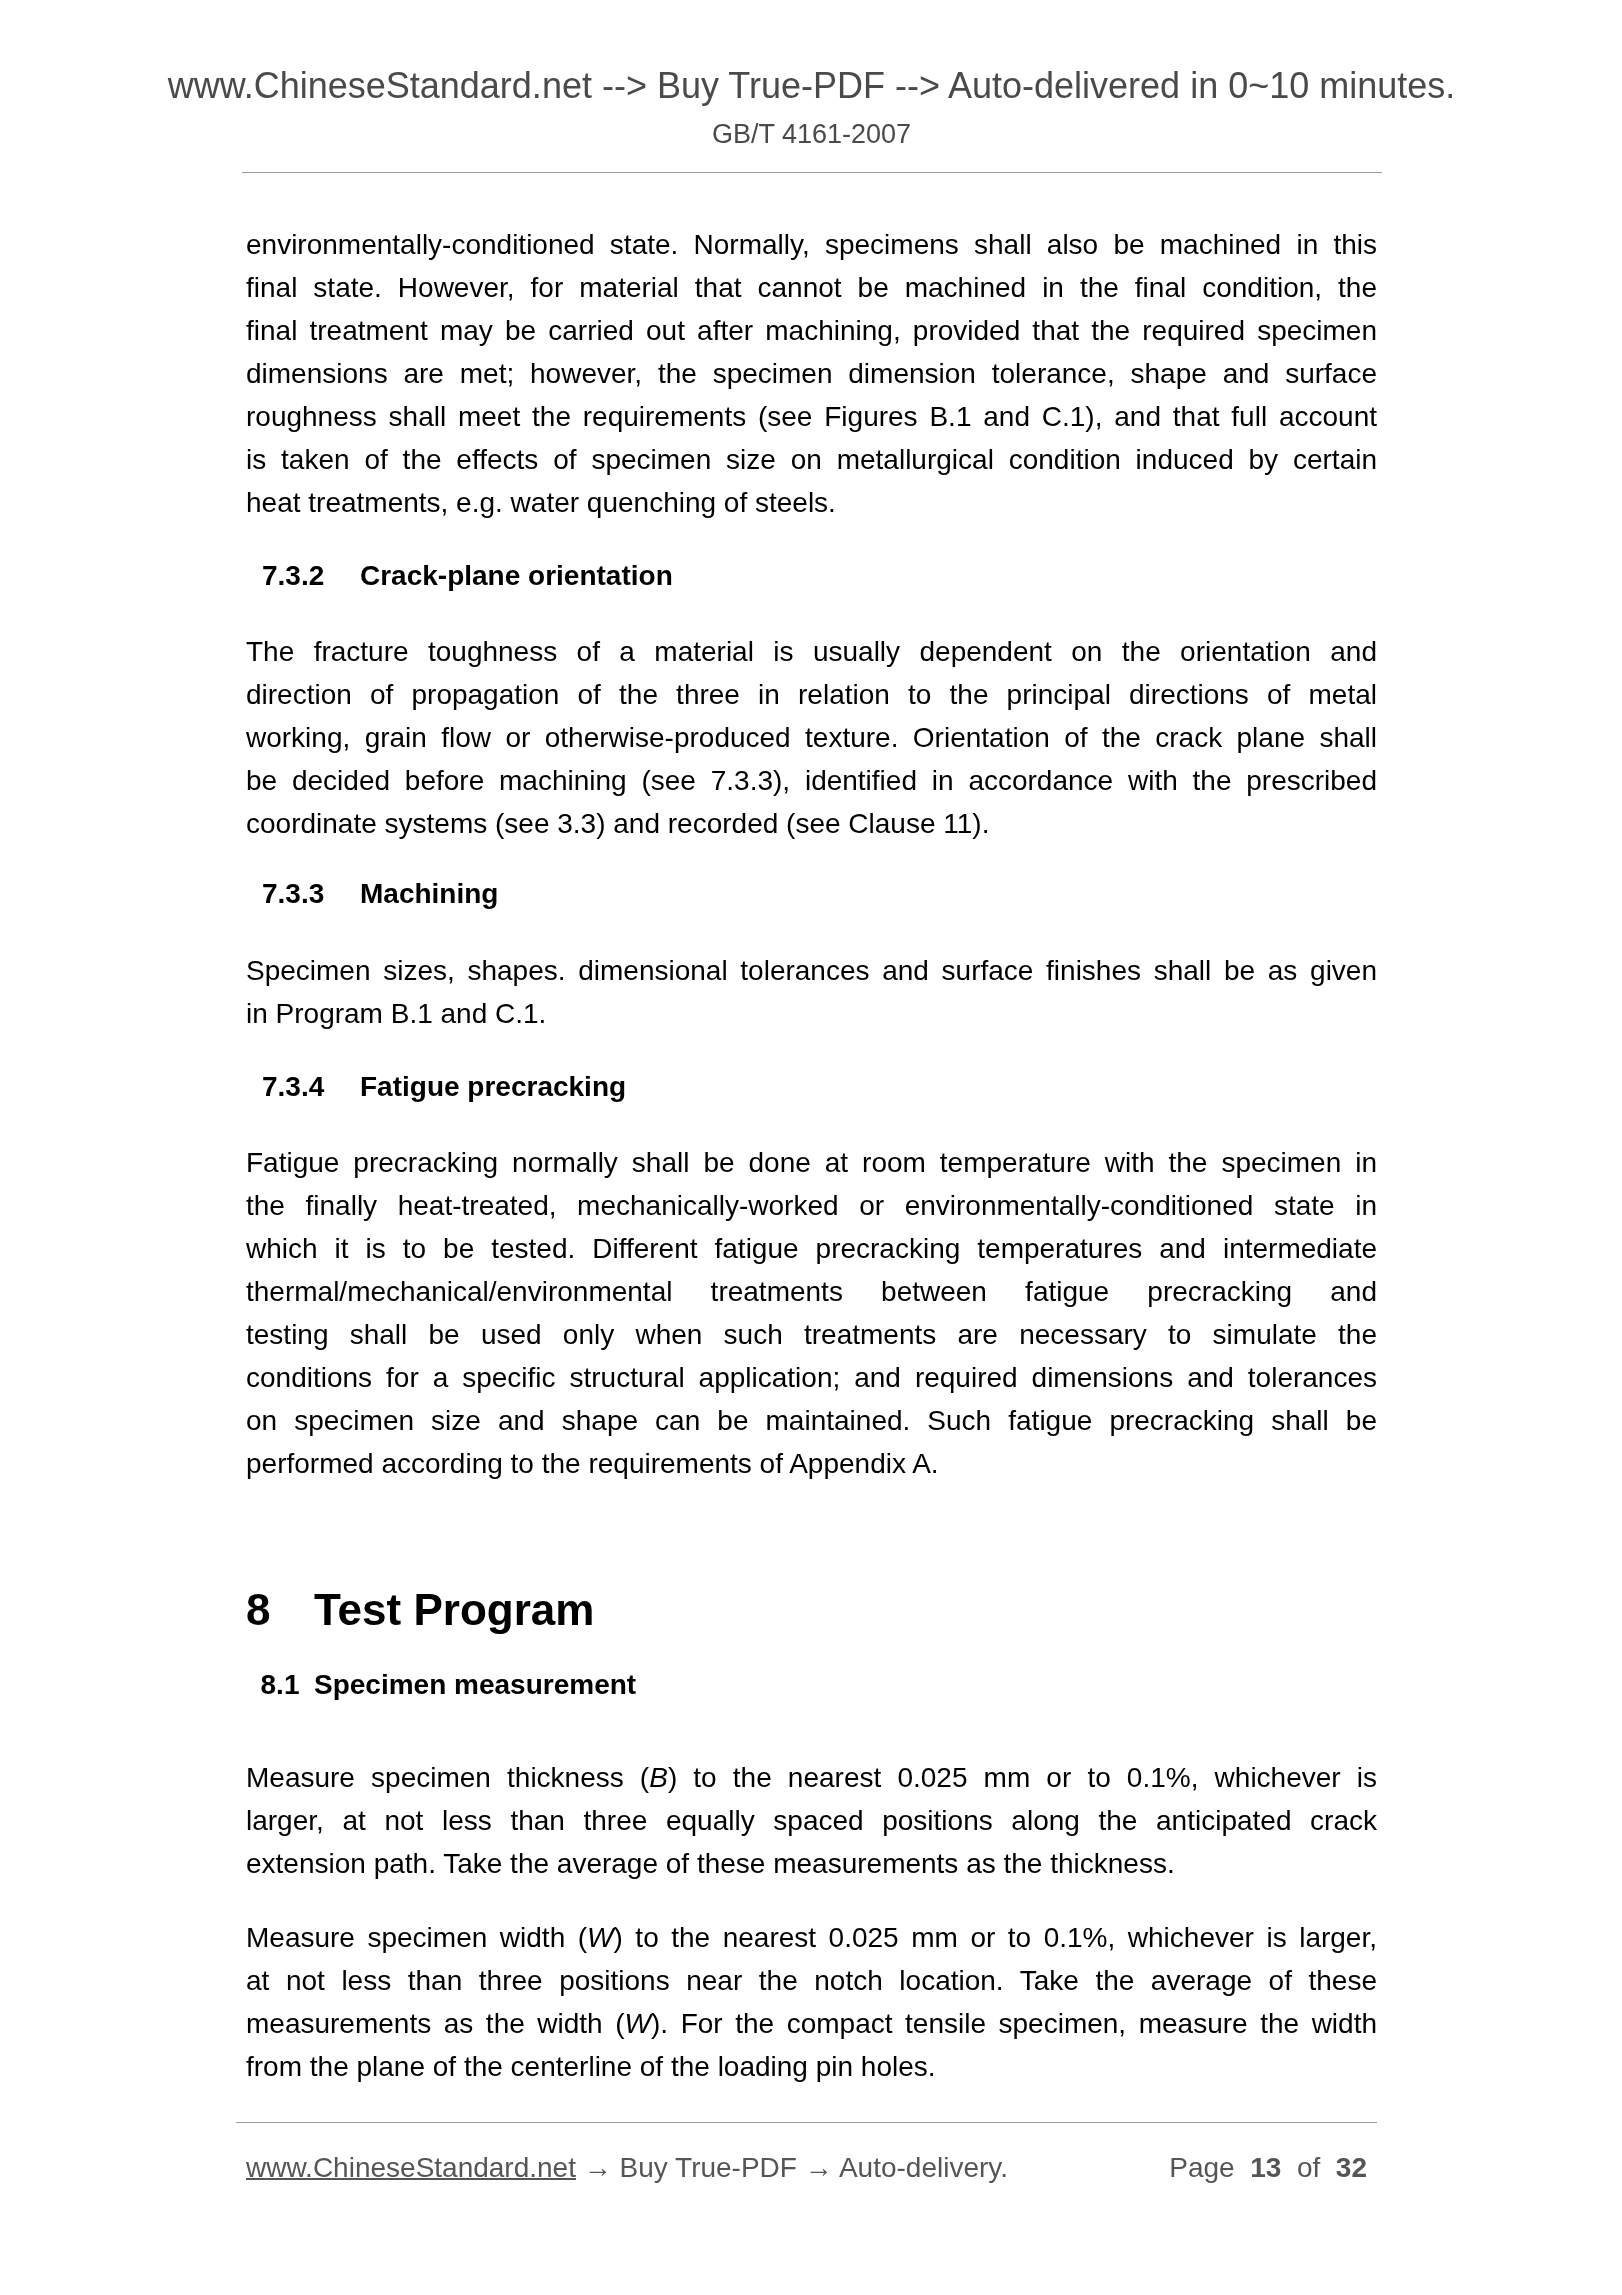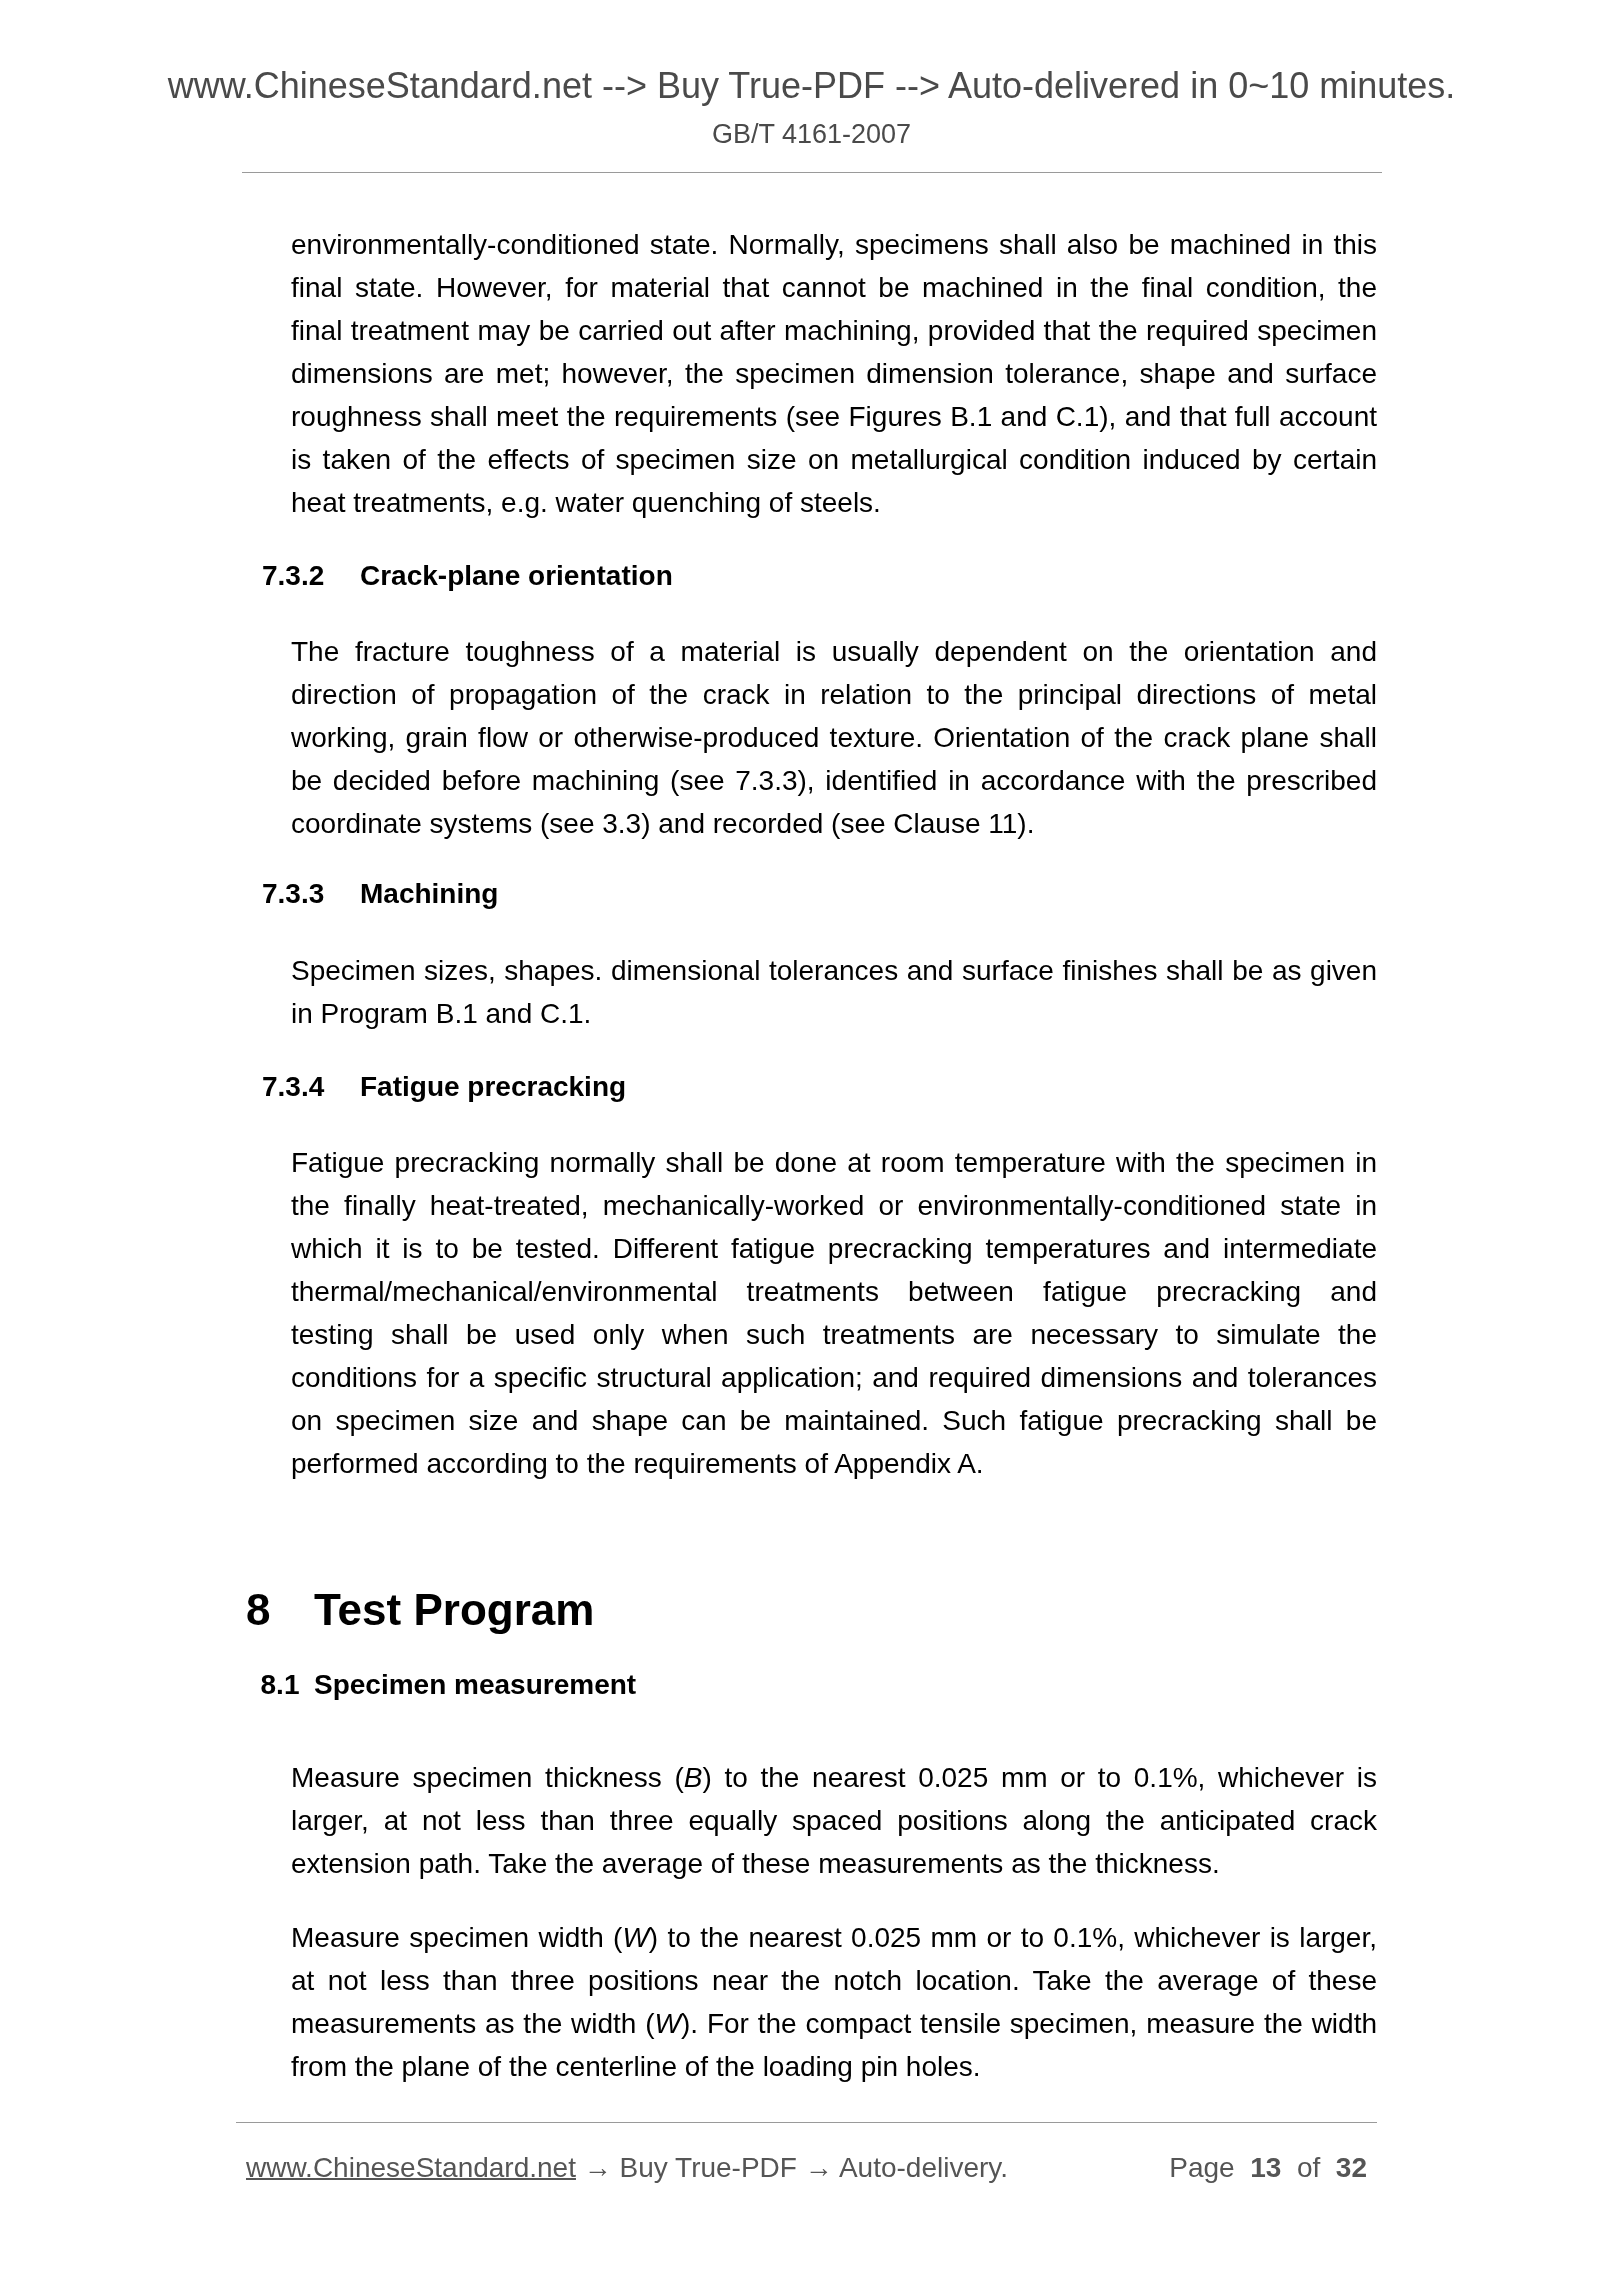--- a/index.html
+++ b/index.html
@@ -7,21 +7,21 @@
          font-family: "Liberation Sans", sans-serif; color: #000; }
   .hdr-title { position: absolute; left: 0; width: 1623px; top: 65px; text-align: center;
                font-size: 36px; line-height: 42px; color: #4a4a4a; white-space: nowrap; }
   .hdr-sub { position: absolute; left: 0; width: 1623px; top: 119px; text-align: center;
              font-size: 27px; line-height: 30px; color: #4a4a4a; }
   .rule { position: absolute; height: 0; border-top: 1.7px solid #9a9a9a; }
   .rule.top { left: 242px; width: 1140px; top: 172px; }
   .rule.bottom { left: 236px; width: 1141px; top: 2122px; }
   .block { position: absolute; left: 246px; width: 1131px; }
   .para { font-size: 28px; line-height: 43px; text-align: justify; }
-  .para .ln { display: block; white-space: nowrap; text-align-last: justify; margin-left: 45px; }
+  .para .ln { display: block; white-space: nowrap; text-align-last: justify; }
   .para .ln.last { text-align-last: left; }
   .h3 { font-size: 28px; font-weight: bold; line-height: 33px; white-space: nowrap; }
   .h3 .num { display: inline-block; width: 98px; margin-left: 16px; }
   .h2num { display: inline-block; width: 68px; text-align: center; }
   .h1 { font-size: 44px; font-weight: bold; line-height: 50px; white-space: nowrap; margin-top: 36px; }
   .h1 .num { display: inline-block; width: 68px; }
   em { font-style: italic; }
   .footer { position: absolute; left: 246px; top: 2151px; width: 1121px; height: 33px;
             font-size: 28px; line-height: 33px; color: #555; white-space: nowrap; }
   .footer .link { color: #555; text-decoration: underline; text-decoration-thickness: 1.7px; }
@@ -43,21 +43,21 @@
   <span class="ln">roughness shall meet the requirements (see Figures B.1 and C.1), and that full account</span>
   <span class="ln">is taken of the effects of specimen size on metallurgical condition induced by certain</span>
   <span class="ln last">heat treatments, e.g. water quenching of steels.</span>
 </div>
 
 <div class="block h3" style="top:559px;">
   <span class="num">7.3.2</span><span>Crack-plane orientation</span>
 </div>
 <div class="block para" style="top:630px;">
   <span class="ln">The fracture toughness of a material is usually dependent on the orientation and</span>
-  <span class="ln">direction of propagation of the crack in relation to the principal directions of metal</span>
+  <span class="ln">direction of propagation of the three in relation to the principal directions of metal</span>
   <span class="ln">working, grain flow or otherwise-produced texture. Orientation of the crack plane shall</span>
   <span class="ln">be decided before machining (see 7.3.3), identified in accordance with the prescribed</span>
   <span class="ln last">coordinate systems (see 3.3) and recorded (see Clause 11).</span>
 </div>
 
 <div class="block h3" style="top:877px;">
   <span class="num">7.3.3</span><span>Machining</span>
 </div>
 <div class="block para" style="top:949px;">
   <span class="ln">Specimen sizes, shapes. dimensional tolerances and surface finishes shall be as given</span>

